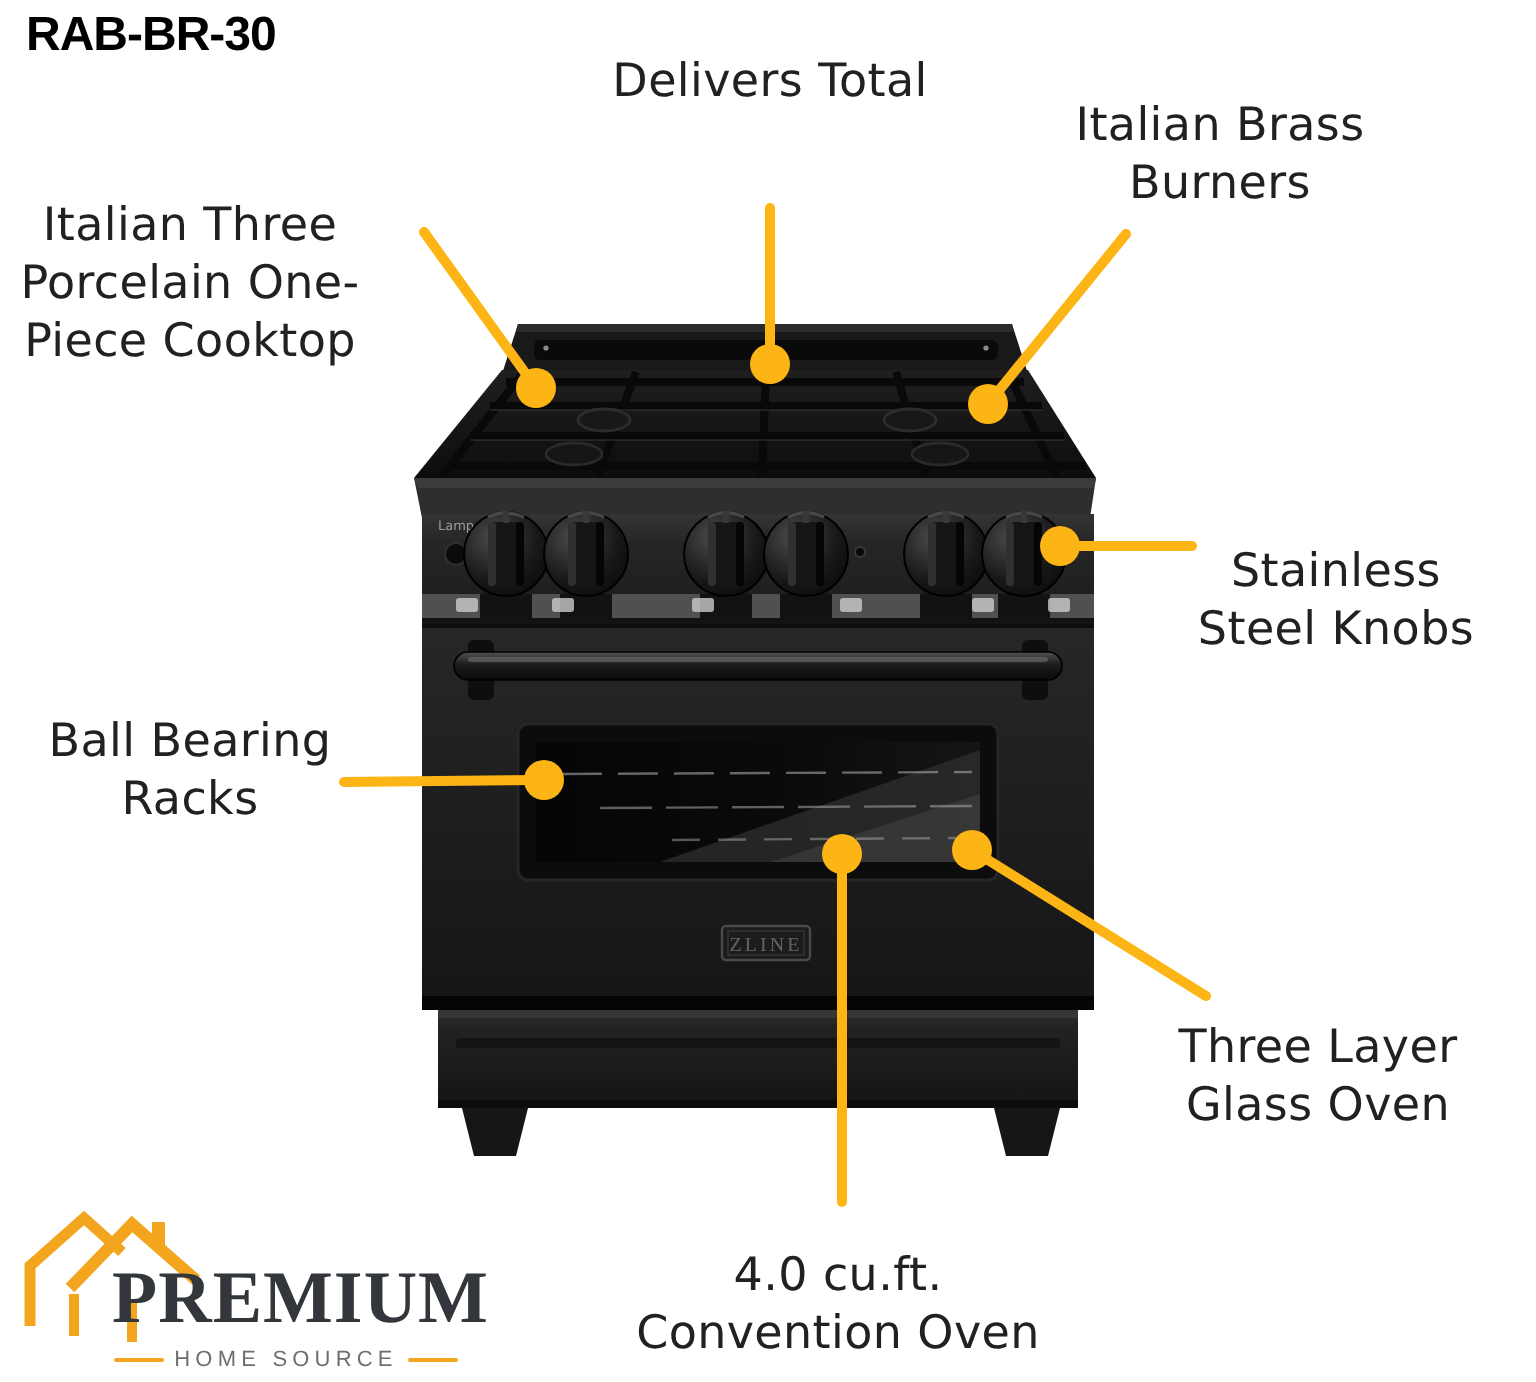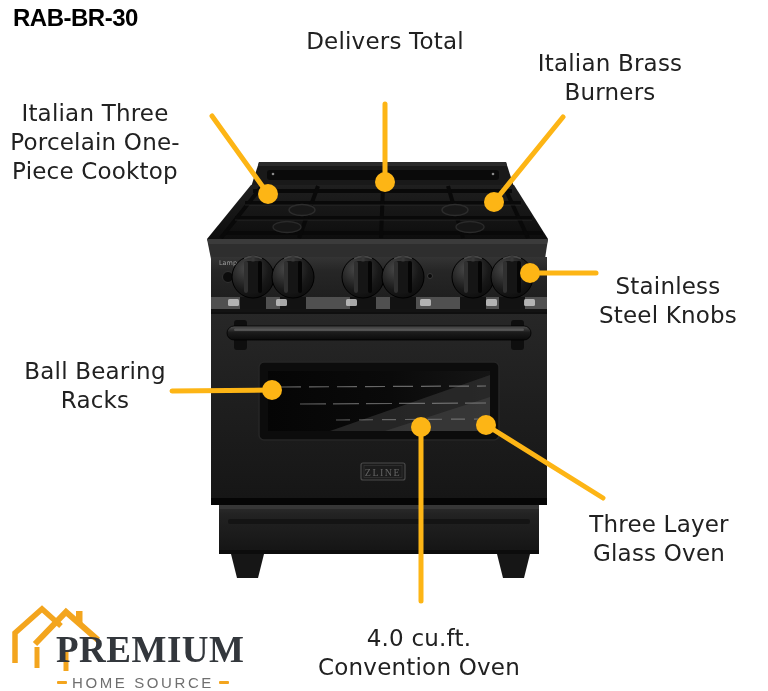--- a/index.html
+++ b/index.html
@@ -22,21 +22,21 @@
   #c-oven{left:309px;top:624px;width:220px;}
 
   .logo{position:absolute;left:12px;top:600px;width:235px;height:90px;}
   .logo-house{position:absolute;left:0;top:2px;width:100px;height:75px;}
   .logo-word{position:absolute;left:44px;top:31px;
     font-family:"Liberation Serif",serif;font-size:37px;font-weight:600;
     letter-spacing:0.5px;color:#33373C;line-height:38px;}
   .logo-tagline-row{position:absolute;left:45px;top:74px;width:172px;
     display:flex;align-items:center;gap:5px;}
   .logo-bar{flex:1;height:2.5px;border-radius:1px;}
-  .logo-tag-text{font-family:"Liberation Sans",sans-serif;font-size:15px;
+  .logo-tag-text{font-family:"Liberation Sans",sans-serif;font-size:11px;
     letter-spacing:2.6px;color:#6F6F6F;white-space:nowrap;}
 </style>
 </head>
 <body>
 
 <div class="stage">
 
   <h1 class="page-title">RAB-BR-30</h1>
 
   <svg class="scene" viewBox="0 0 768 691">

